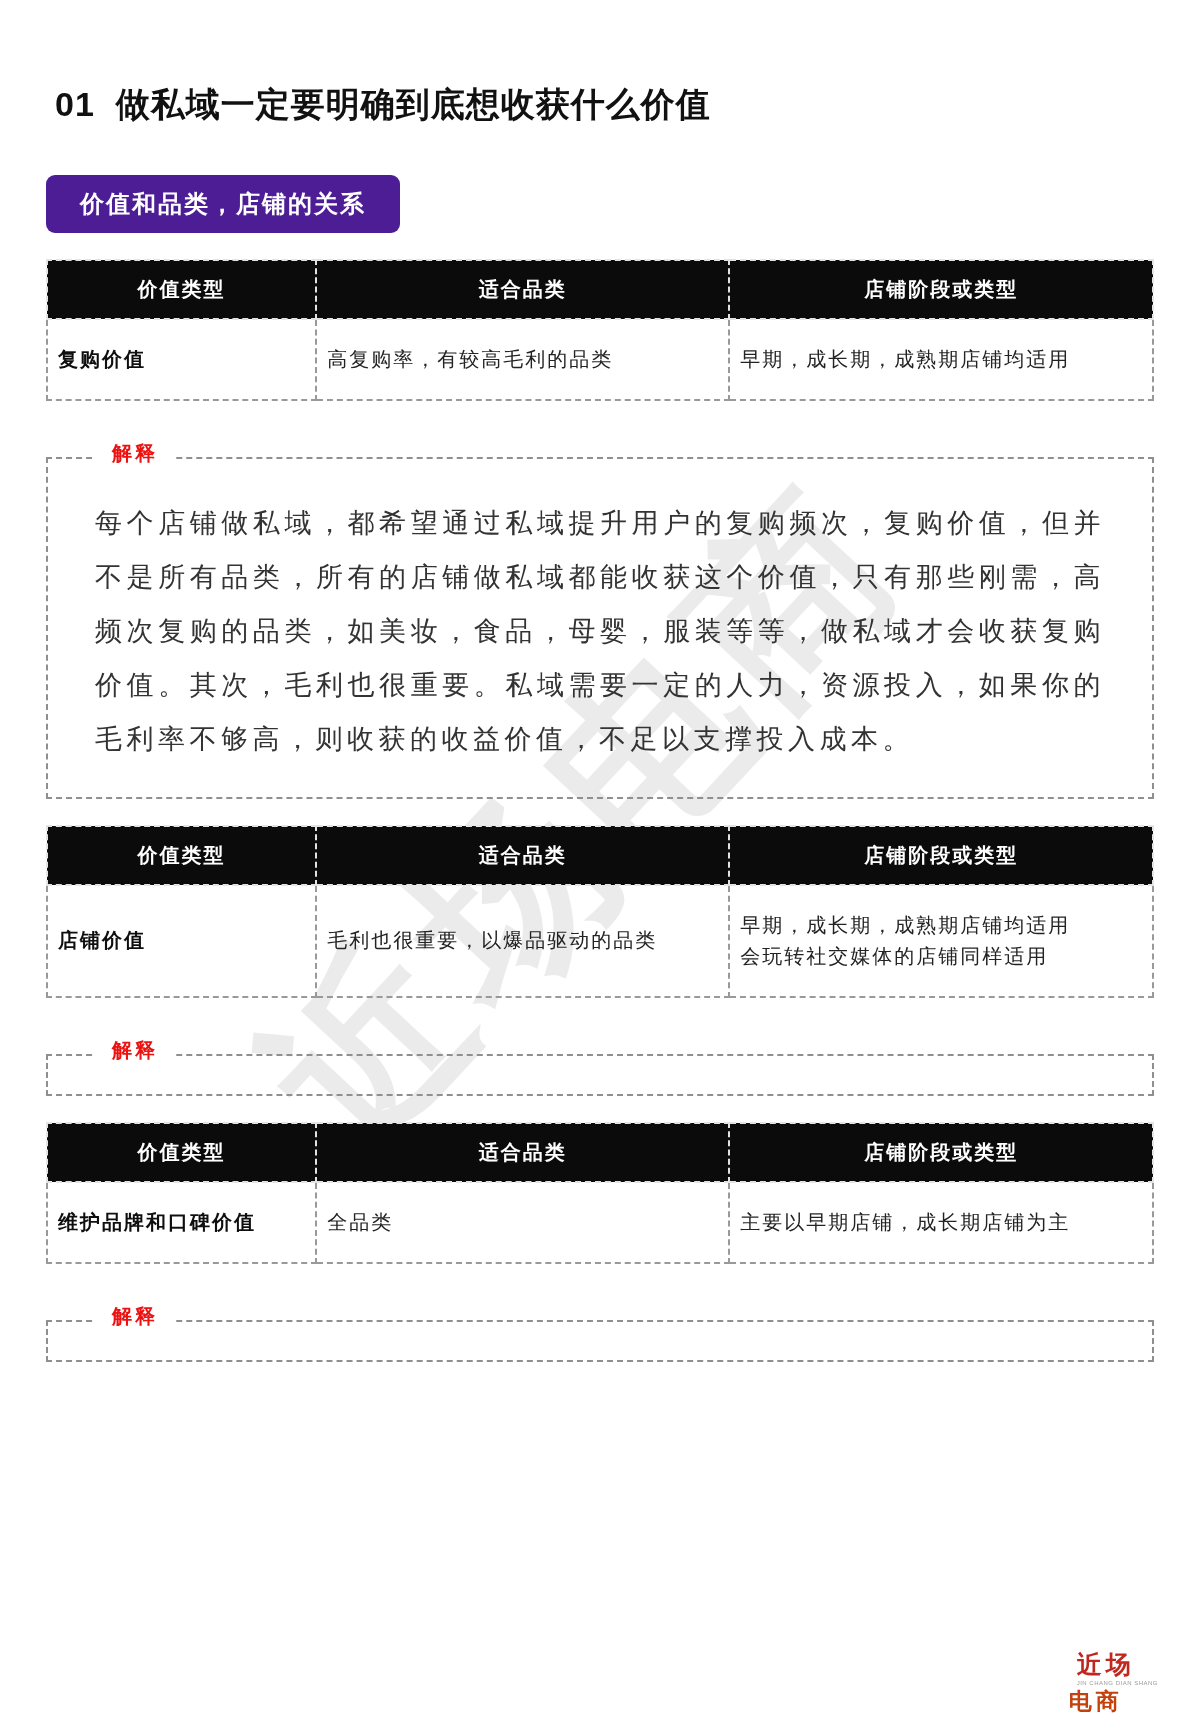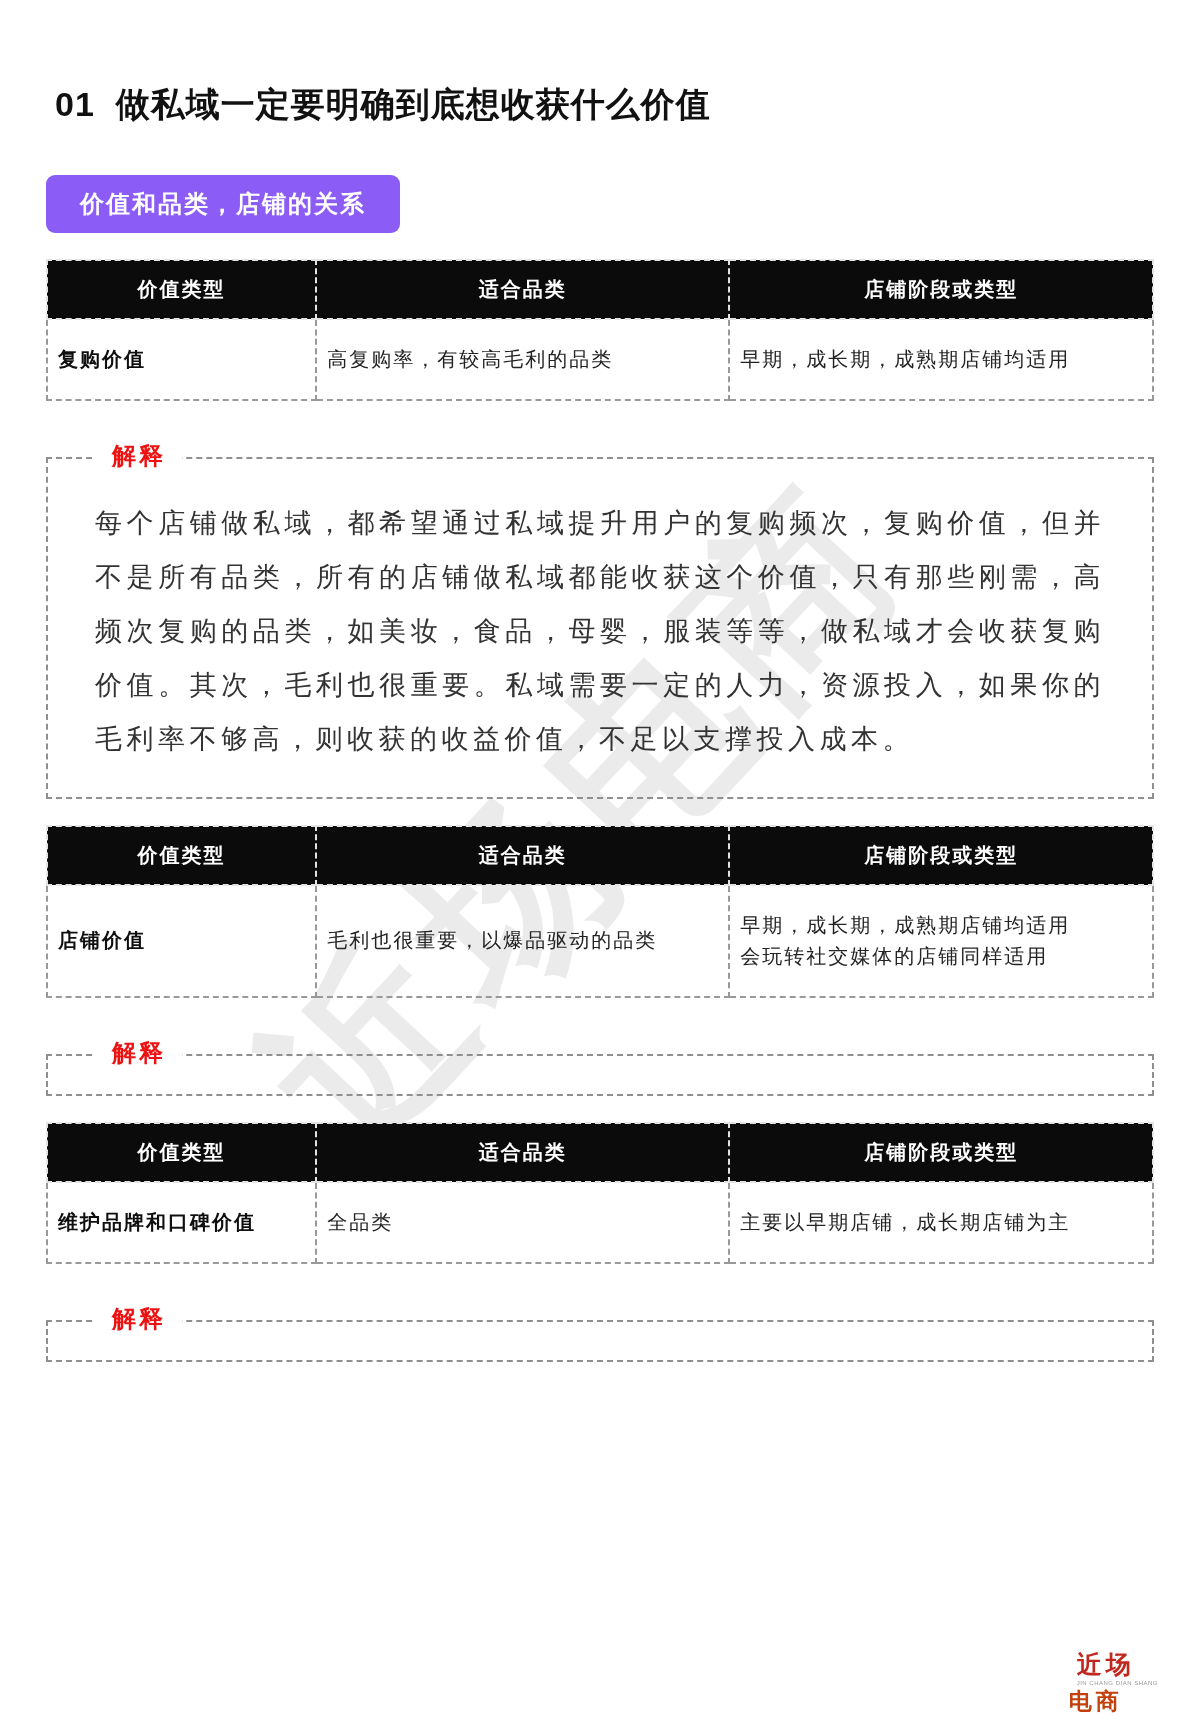--- a/index.html
+++ b/index.html
@@ -37,21 +37,21 @@
     font-size:34px;
     font-weight:bold;
     color:#111;
     margin:0 0 0 9px;
     letter-spacing:1px;
     white-space:pre-wrap;
     line-height:1.2;
   }
   .badge{
     display:inline-block;
-    background:#8b5cf6;
+    background:#4c1d95;
     color:#ffffff;
     font-size:24px;
     font-weight:bold;
     letter-spacing:2px;
     padding:13px 34px;
     border-radius:9px;
     margin-top:50px;
   }
   table.vtable{
     width:100%;
@@ -84,21 +84,21 @@
     position:relative;
     border:2px dashed #8f8f8f;
     margin-top:56px;
     padding:22px 32px 16px 32px;
   }
   .explain-label{
     position:absolute;
     top:-19px; left:48px;
     background:#ffffff;
     padding:0 16px;
-    font-size:24px;
+    font-size:20px;
     font-weight:bold;
     color:#ec1212;
     letter-spacing:3px;
   }
   .explain p{
     margin:15px;
     font-size:27px;
     line-height:2;
     letter-spacing:4.5px;
     color:#333333;

